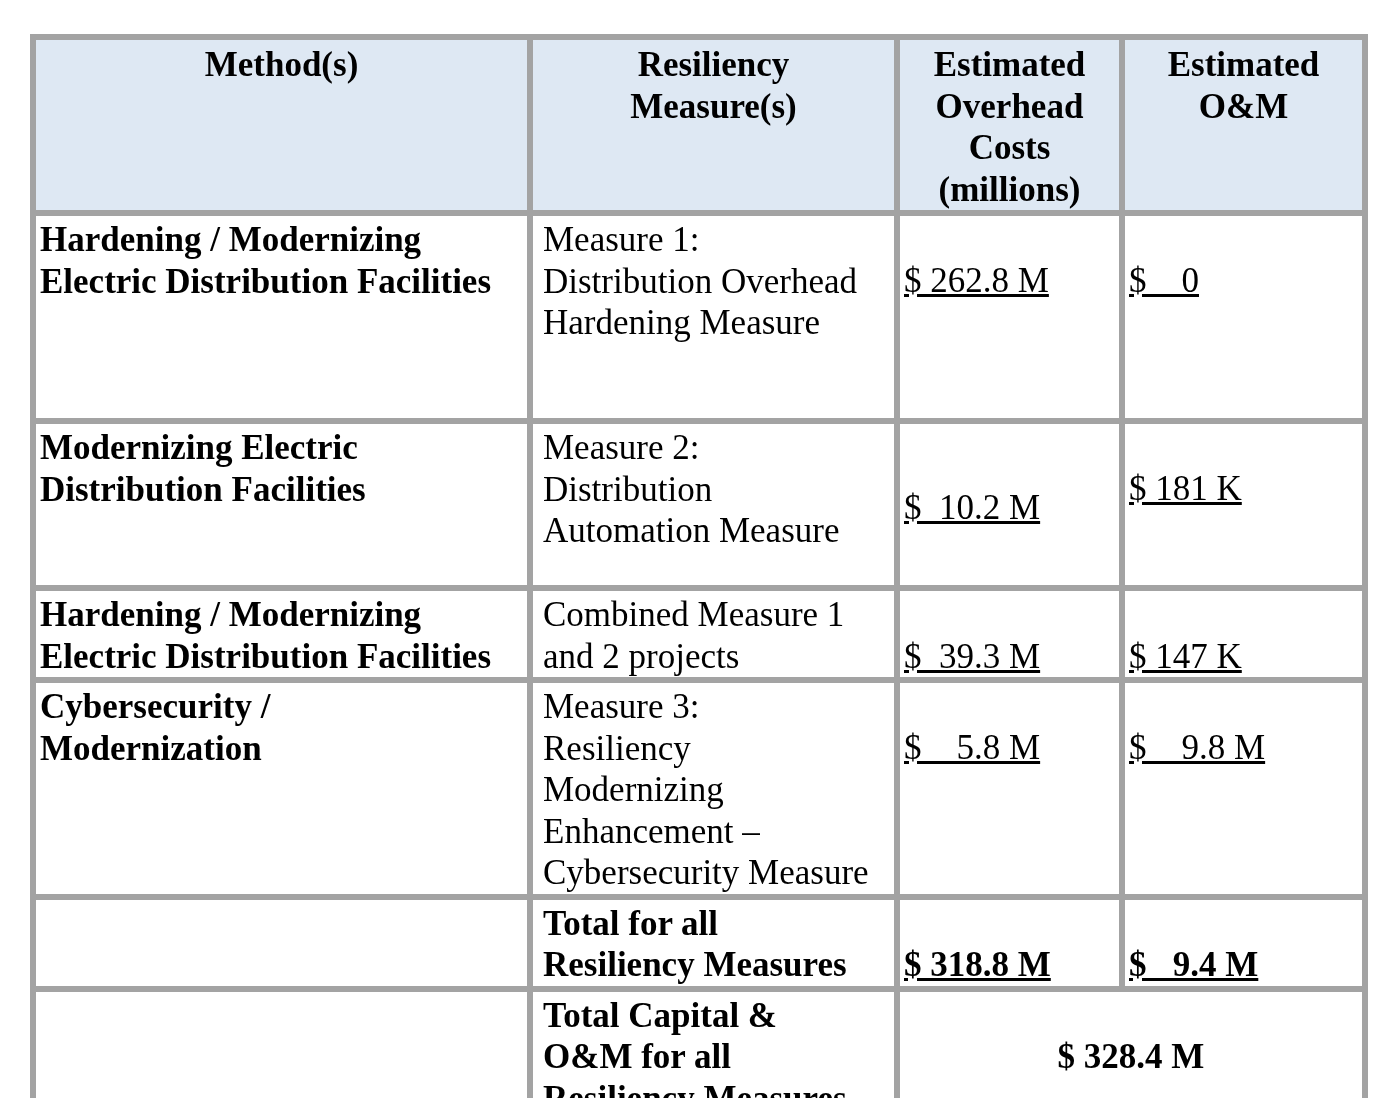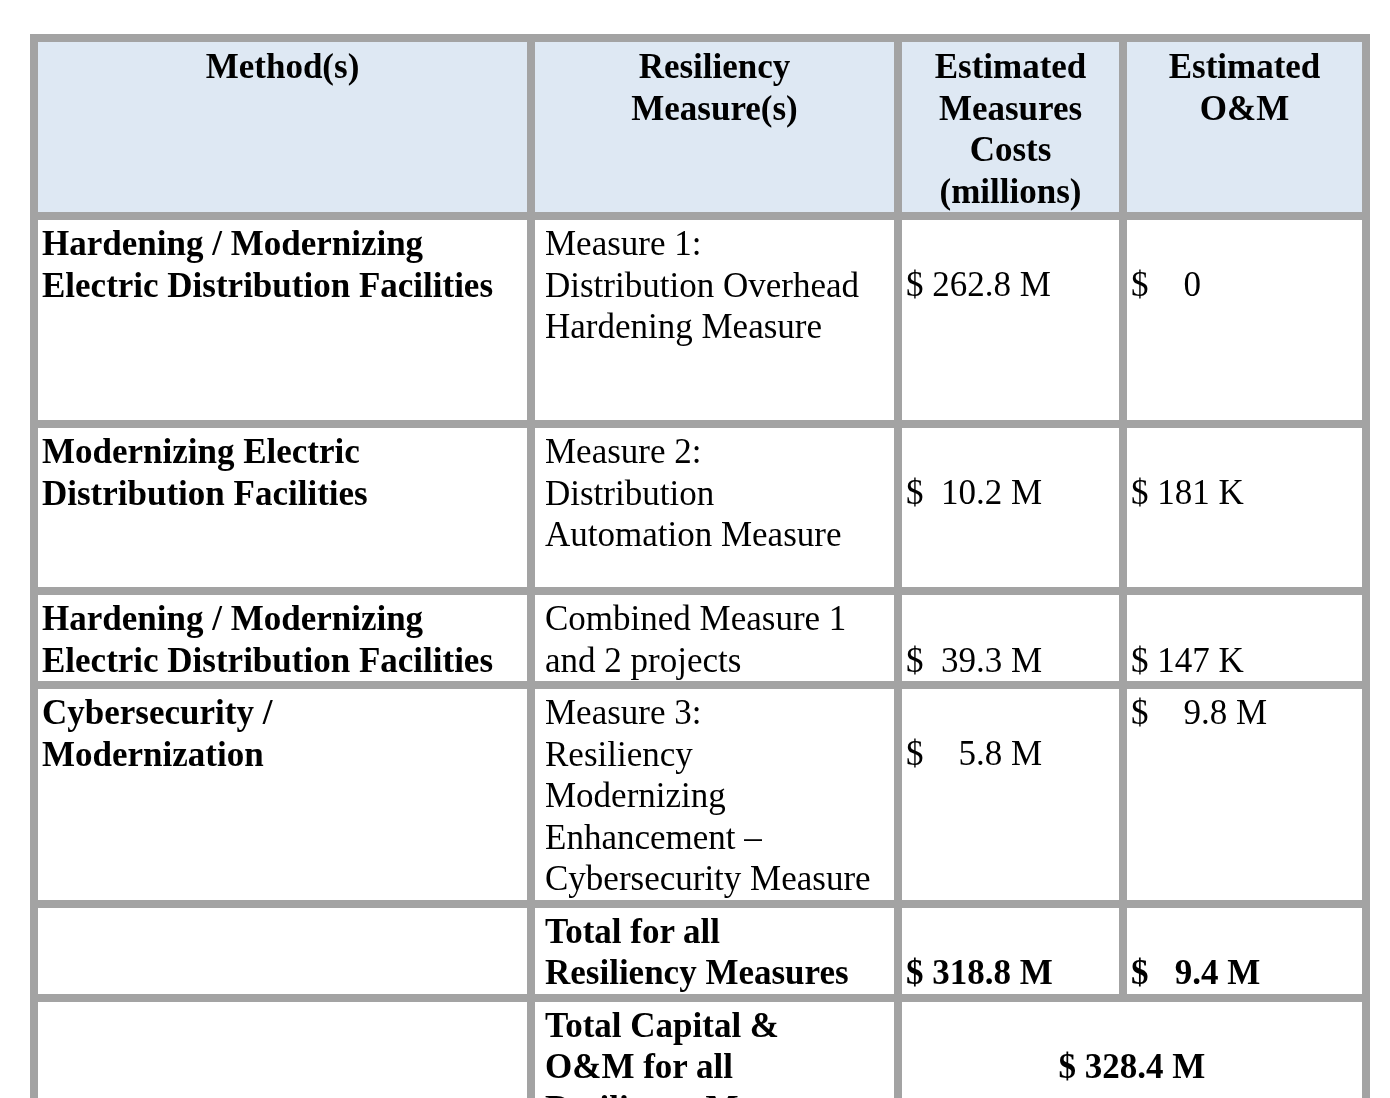--- a/index.html
+++ b/index.html
@@ -1,27 +1,27 @@
 <!DOCTYPE html>
 <html><head>
 <meta charset="utf-8">
 <style>
   html, body { margin: 0; padding: 0; background: #ffffff; }
   body { width: 1390px; height: 1098px; position: relative; overflow: hidden;
          font-family: "Liberation Serif", "DejaVu Serif", serif; color: #000; }
   table { position: absolute; left: 30px; top: 34px; border-collapse: collapse;
           table-layout: fixed; width: 1338px; }
-  td, th { border: 8px solid #a3a3a3; vertical-align: top; padding: 0;
+  td, th { border: 6px solid #a3a3a3; vertical-align: top; padding: 0;
            font-size: 35px; line-height: 41.5px; }
   th { background: #dee8f3; font-weight: bold; text-align: center; padding-top: 4px; }
   td { padding-top: 3px; }
   .c1 { width: 497px; } .c2 { width: 367px; } .c3 { width: 225px; } .c4 { width: 243px; }
   .method { font-weight: bold; padding-left: 4px; font-family: Liberation Serif, serif; }
   .measure { padding-left: 10px; }
-  .cost { padding-left: 4px; white-space: pre; }
+  .cost { padding-left: 4px; white-space: pre; text-decoration: underline; }
   .b { font-weight: bold; margin-left: 38px; }
   .center { text-align: center; vertical-align: middle; }
   .bottom { vertical-align: bottom; }
 </style>
 </head>
 <body>
 
 <table>
   <colgroup>
       <col class="c1">
@@ -33,21 +33,21 @@
       <tr style="height:167px;">
     <th>
       <div>Method(s)</div>
     </th>
     <th>
       <div>Resiliency</div>
       <div>Measure(s)</div>
     </th>
     <th>
       <div>Estimated</div>
-      <div>Measures</div>
+      <div>Overhead</div>
       <div>Costs</div>
       <div>(millions)</div>
     </th>
     <th>
       <div>Estimated</div>
       <div>O&amp;M</div>
     </th>
   </tr>
 
   <tr style="height:208px;">
@@ -67,21 +67,21 @@
   <tr style="height:167px;">
     <td class="method">
       <div>Modernizing Electric</div>
       <div>Distribution Facilities</div>
     </td>
     <td class="measure">
       <div>Measure 2:</div>
       <div>Distribution</div>
       <div>Automation Measure</div>
     </td>
-    <td class="cost"><div style="margin-top:41px">$  10.2 M</div></td>
+    <td class="cost"><div style="margin-top:60px">$  10.2 M</div></td>
     <td class="cost"><div style="margin-top:41px">$ 181 K</div></td>
   </tr>
 
   <tr style="height:84px;">
     <td class="method">
       <div>Hardening / Modernizing</div>
       <div>Electric Distribution Facilities</div>
     </td>
     <td class="measure">
       <div>Combined Measure 1</div>
@@ -97,21 +97,21 @@
       <div>Modernization</div>
     </td>
     <td class="measure">
       <div>Measure 3:</div>
       <div>Resiliency</div>
       <div>Modernizing</div>
       <div>Enhancement –</div>
       <div>Cybersecurity Measure</div>
     </td>
     <td class="cost"><div style="margin-top:41px">$    5.8 M</div></td>
-    <td class="cost"><div style="">$    9.8 M</div></td>
+    <td class="cost"><div style="margin-top:41px">$    9.8 M</div></td>
   </tr>
 
   <tr style="height:84px;">
     <td></td>
     <td class="measure b">
       <div>Total for all</div>
       <div>Resiliency Measures</div>
     </td>
     <td class="cost b bottom"><div>$ 318.8 M</div></td>
     <td class="cost b bottom"><div>$   9.4 M</div></td>

